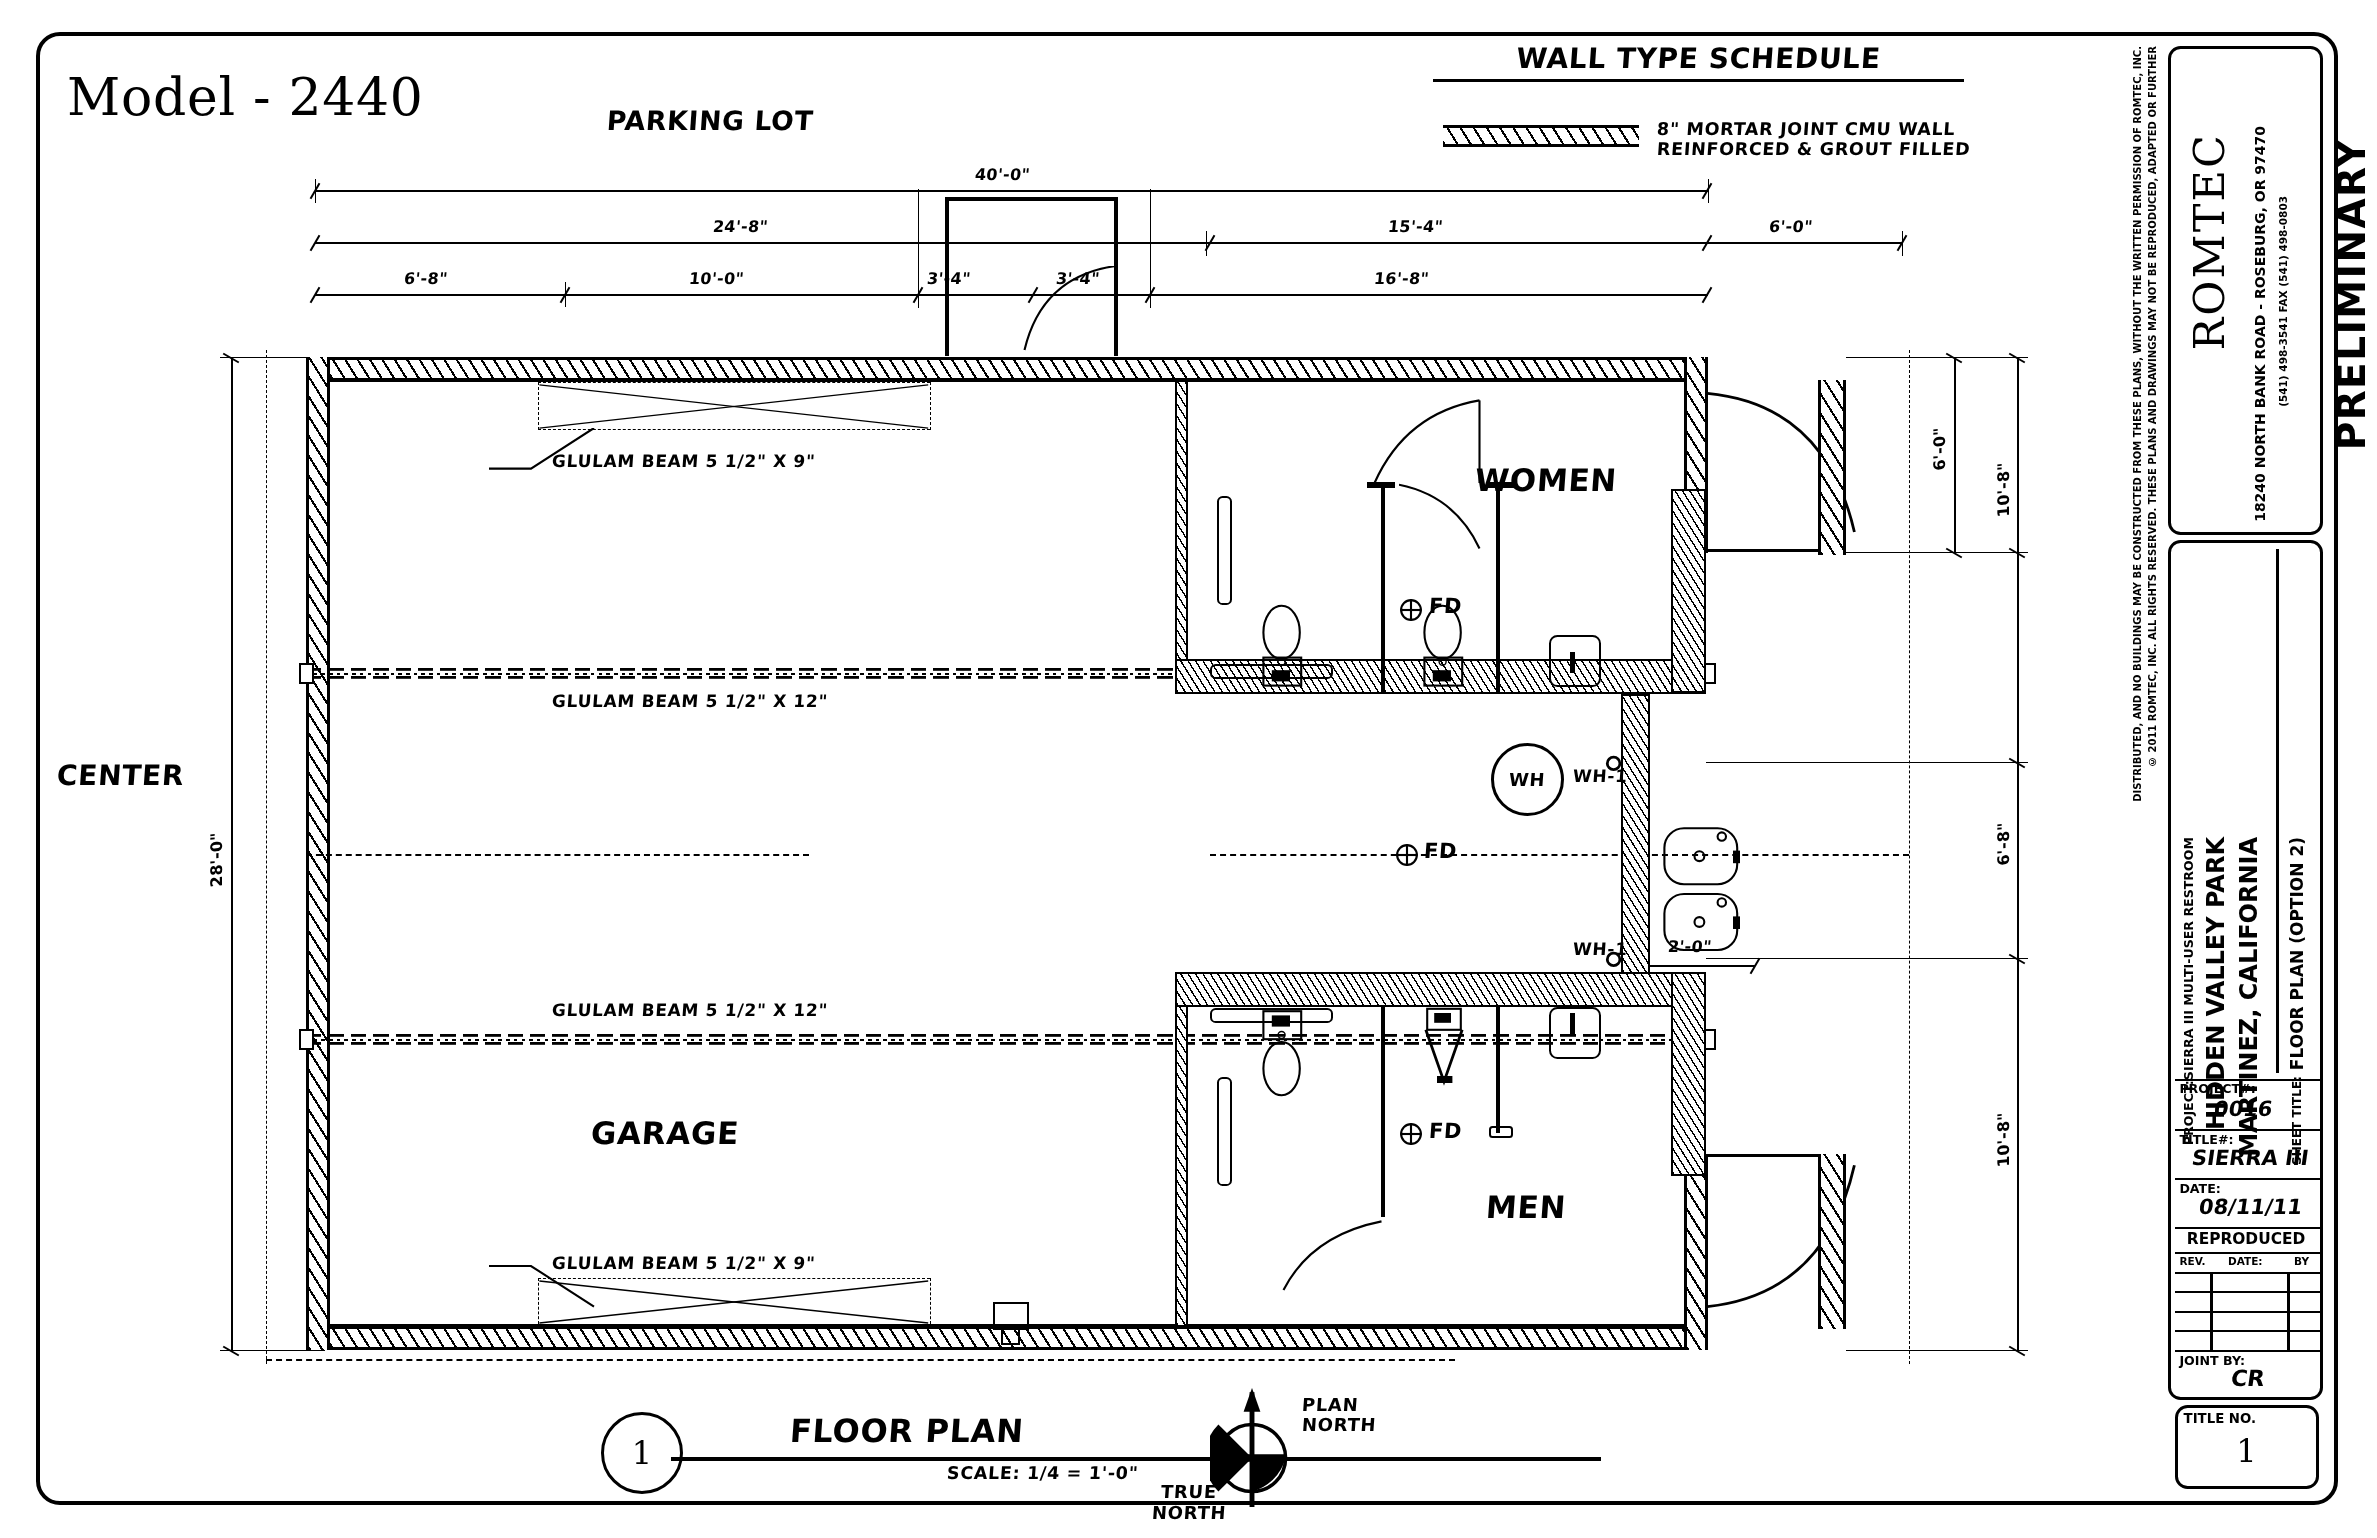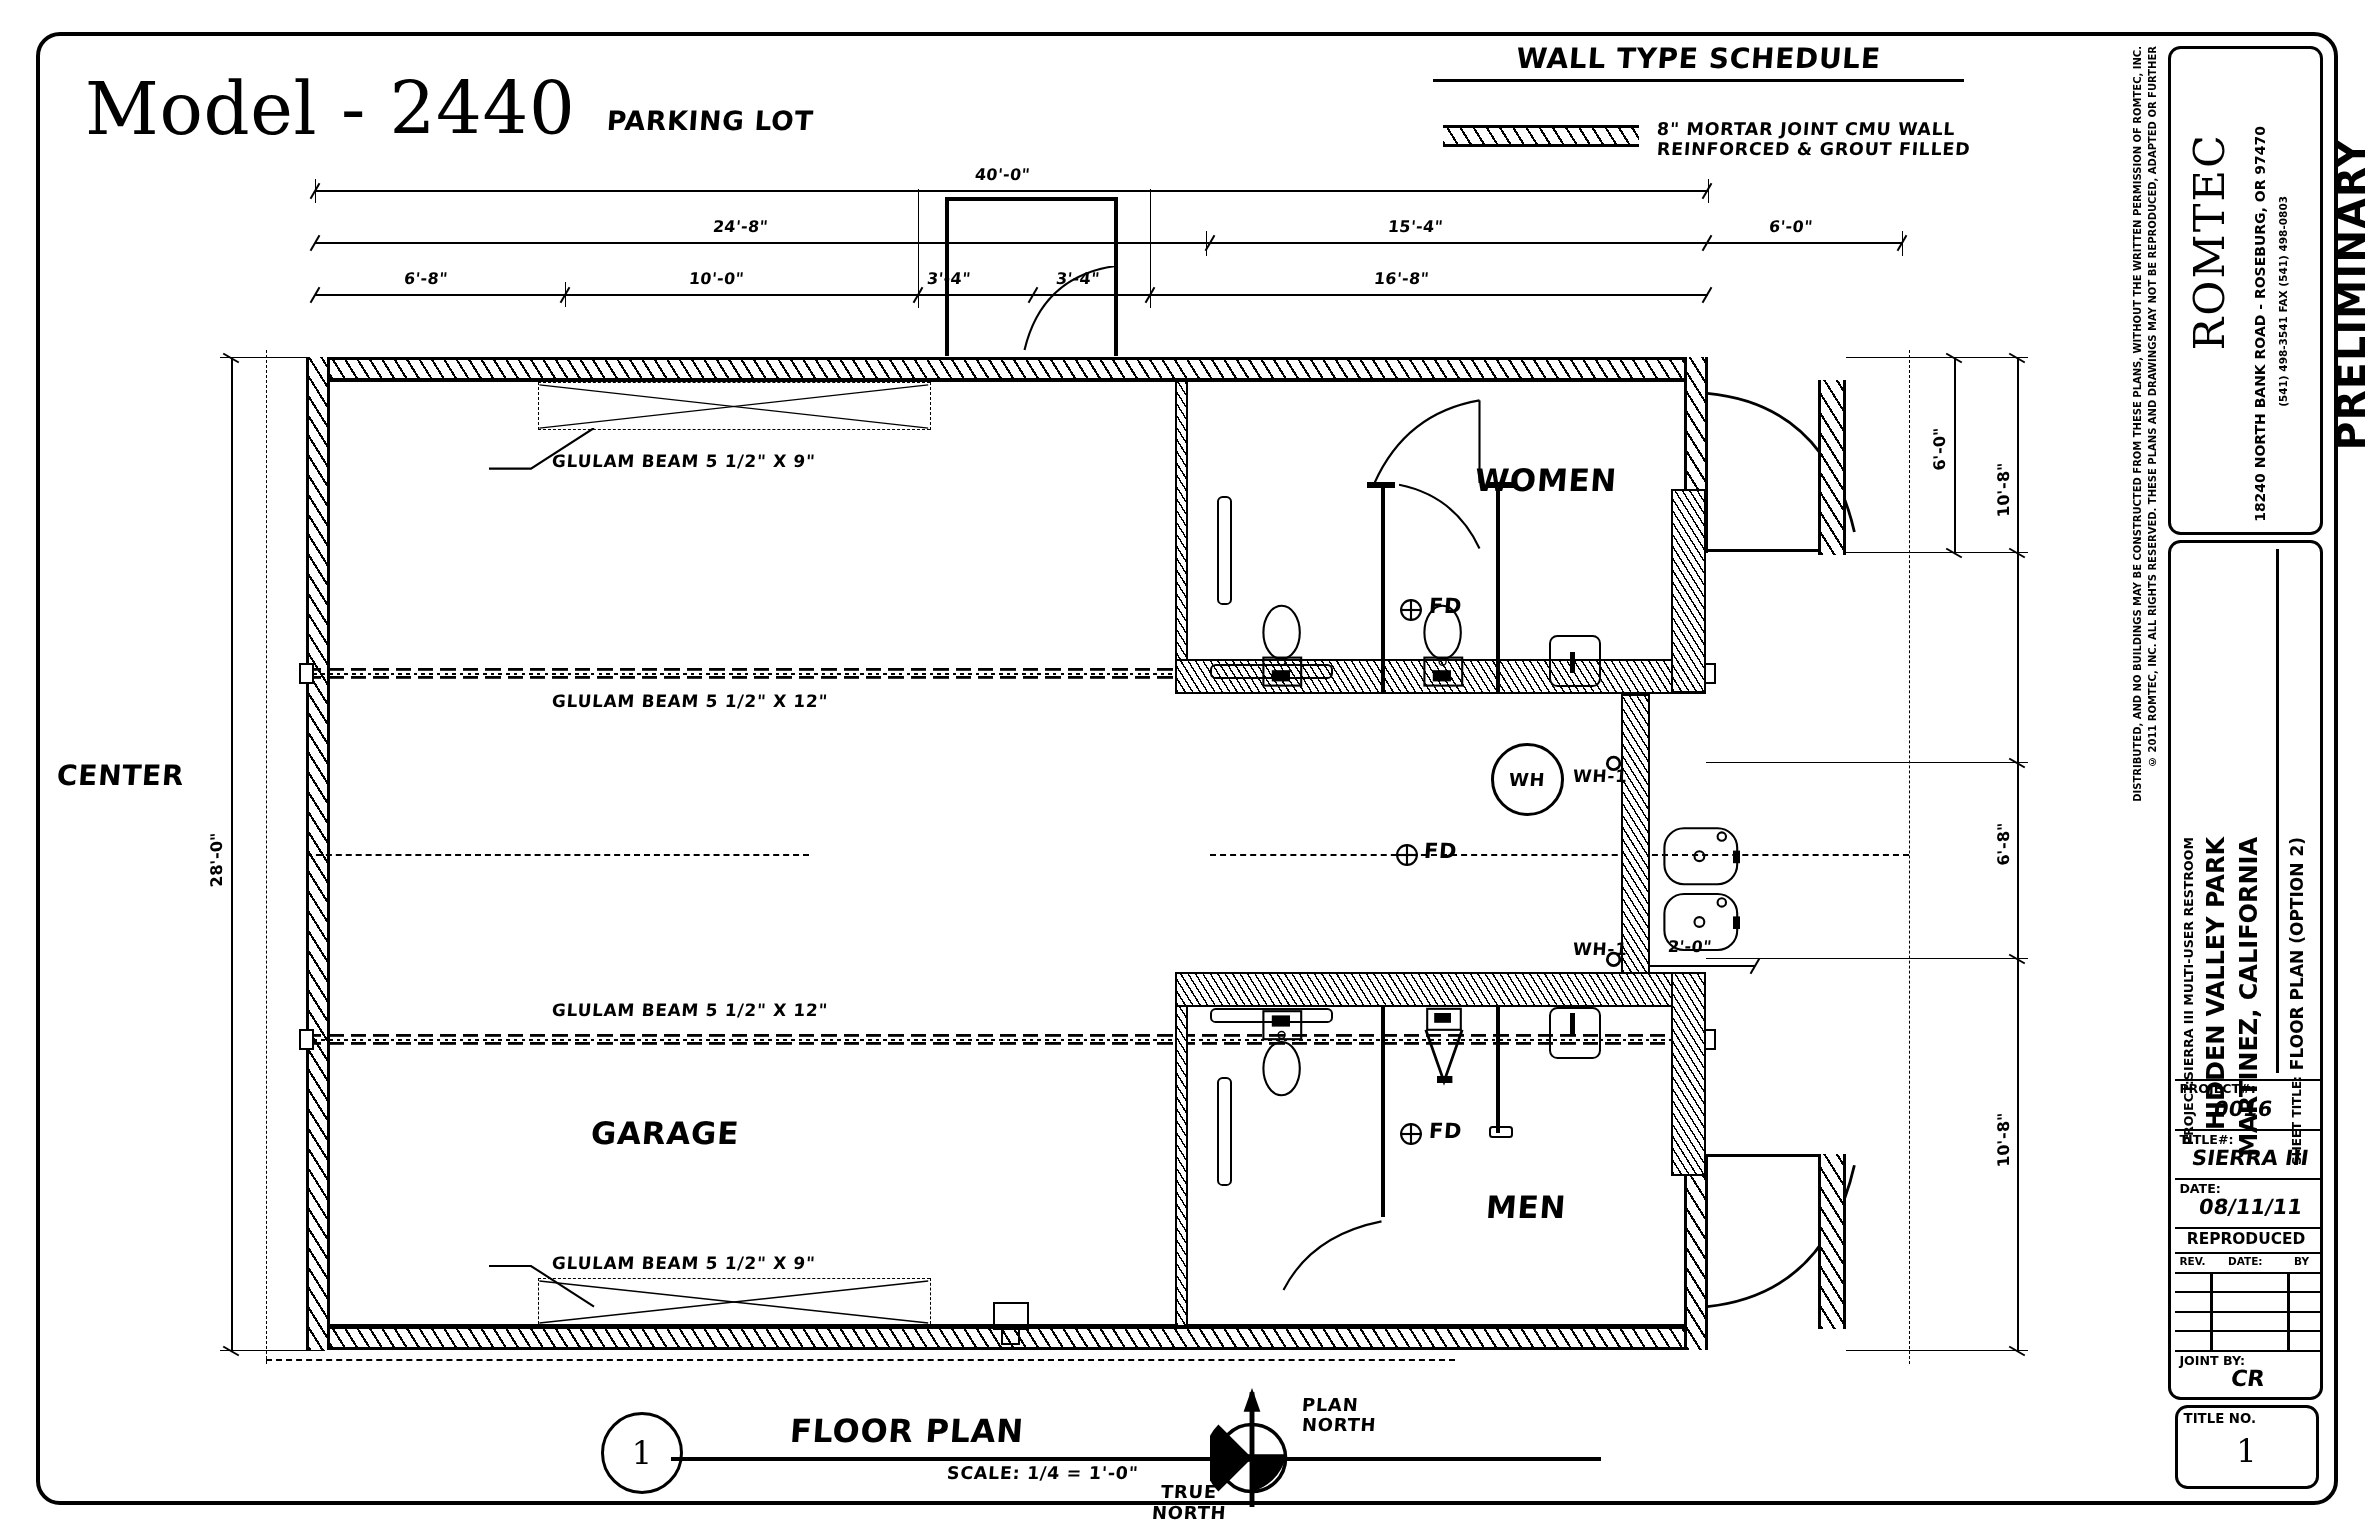--- a/index.html
+++ b/index.html
@@ -11,21 +11,21 @@
       border:4.9px solid #000;border-radius:24px;box-sizing:border-box;}
 
   
   .arch{font-family:"DejaVu Sans",sans-serif;font-weight:700;letter-spacing:0.7px;
         transform:skewX(-4deg);white-space:nowrap;}
   .dim{font-family:"DejaVu Sans",sans-serif;font-weight:700;font-size:16px;
        letter-spacing:0.3px;transform:skewX(-6deg);white-space:nowrap;}
   .abs{position:absolute;}
 
   
-  #model-title{left:85px;top:67px;font-family:"DejaVu Serif",serif;font-size:72px;
+  #model-title{left:67px;top:67px;font-family:"DejaVu Serif",serif;font-size:52px;
        letter-spacing:0.7px;white-space:nowrap;}
   #parking-lot{left:607px;top:105px;font-size:26.6px;}
 
   
   #wts{left:1433px;top:42px;width:531px;}
   #wts-title{font-size:28px;text-align:center;}
   #wts-rule{margin-top:4.2px;height:0;border-top:3.5px solid #000;}
   #wts-swatch{position:absolute;left:9.8px;top:83px;width:196px;height:22.4px;
      border-top:3.5px solid #000;border-bottom:3.5px solid #000;box-sizing:border-box;
      background:repeating-linear-gradient(58deg,#000 0 2.1px,#fff 2.1px 11.2px);}

